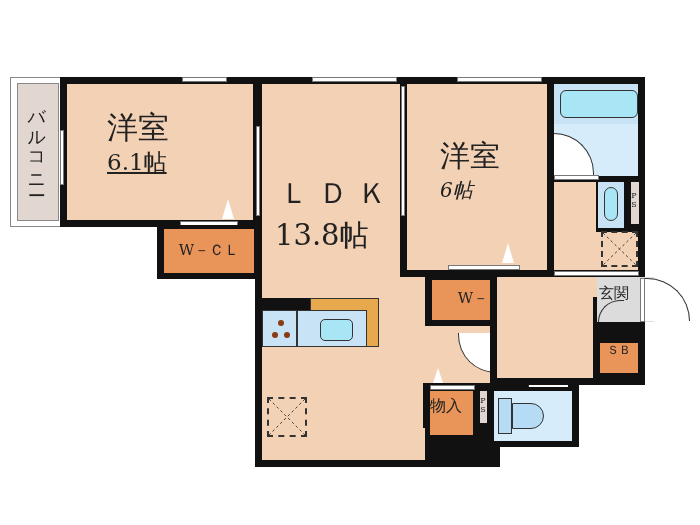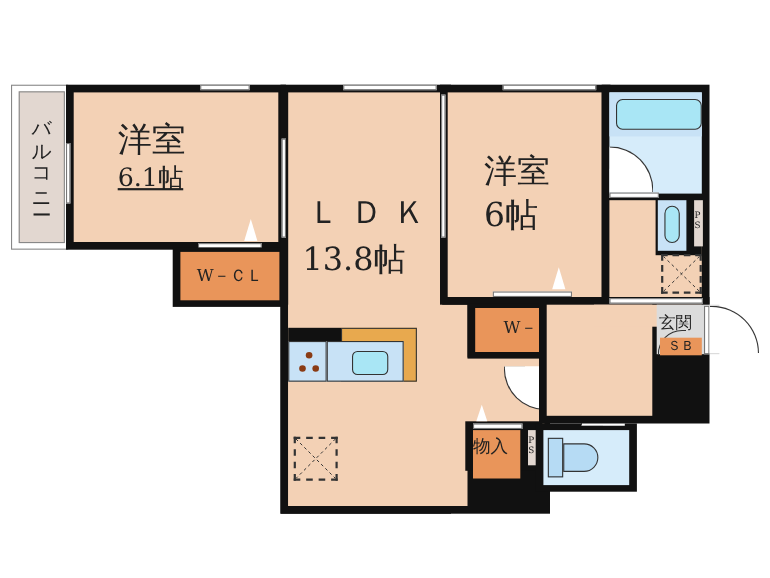--- a/index.html
+++ b/index.html
@@ -80,21 +80,21 @@
 <div class="abs wall" style="left:487px;top:385px;width:92px;height:62px;"></div>
 <div class="abs" style="left:494px;top:391px;width:78px;height:50px;background:#d6ecfa;">
   <span class="abs" style="left:4px;top:7px;width:14px;height:36px;background:#b6dbf4;border:1px solid #333;"></span>
   <span class="abs" style="left:18px;top:12px;width:32px;height:26px;border-radius:0 16px 16px 0;background:#b6dbf4;border:1px solid #333;"></span>
 </div>
 <div class="abs" style="left:528px;top:345px;width:40px;height:42px;background:#fff;border:1px solid #333;border-radius:40px 0 0 0;border-bottom:none;border-right:none;"></div>
 
 <div class="abs wall" style="left:400px;top:77px;width:155px;height:200px;"></div>
 <div class="abs room" style="left:407px;top:84px;width:140px;height:186px;">
   <div class="lbl" style="position:absolute;left:33px;top:55px;font-size:30px;">洋室</div>
-  <div class="lbl" style="position:absolute;left:33px;top:95px;font-size:30px;">6帖</div>
+  <div class="lbl" style="position:absolute;left:33px;top:95px;font-size:20px;font-style:italic;">6帖</div>
 </div>
 <div class="abs win" style="left:457px;top:77px;width:85px;height:5px;"></div>
 <div class="abs win" style="left:401px;top:86px;width:4px;height:130px;"></div>
 <div class="abs" style="left:502px;top:243px;width:0;height:0;border-left:6px solid transparent;border-right:6px solid transparent;border-bottom:20px solid #fff;"></div>
 <div class="abs win" style="left:448px;top:265px;width:72px;height:5px;"></div>
 
 <div class="abs wall" style="left:425px;top:276px;width:125px;height:50px;"></div>
 <div class="abs wcl" style="left:432px;top:280px;width:112px;height:40px;">
   <div class="lbl" style="position:absolute;left:0;top:10px;width:112px;font-size:15px;">W－ＣＬ</div>
 </div>
@@ -124,15 +124,15 @@
 <div class="abs wall" style="left:490px;top:270px;width:155px;height:115px;"></div>
 <div class="abs room" style="left:497px;top:277px;width:96px;height:101px;"></div>
 <div class="abs win" style="left:554px;top:271px;width:85px;height:5px;"></div>
 <div class="abs room" style="left:540px;top:277px;width:98px;height:20px;"></div>
 <div class="abs" style="left:597px;top:277px;width:57px;height:45px;background:#dcdcdc;">
   <div class="lbl" style="position:absolute;left:2px;top:8px;font-size:15px;">玄関</div>
 </div>
 <div class="abs" style="left:598px;top:300px;width:26px;height:22px;border:1px solid #333;border-radius:26px 0 0 0;border-bottom:none;border-right:none;background:transparent;"></div>
 <div class="abs win" style="left:640px;top:278px;width:5px;height:44px;"></div>
 <div class="abs" style="left:645px;top:278px;width:45px;height:43px;background:#fff;border:1px solid #333;border-radius:0 45px 0 0;border-bottom:none;border-left:none;"></div>
-<div class="abs wcl" style="left:600px;top:307px;width:38px;height:16px;">
+<div class="abs wcl" style="left:600px;top:343px;width:38px;height:30px;">
   <div class="lbl" style="position:absolute;left:0;top:1px;width:38px;font-size:12px;">ＳＢ</div>
 </div>
 
 </body></html>

